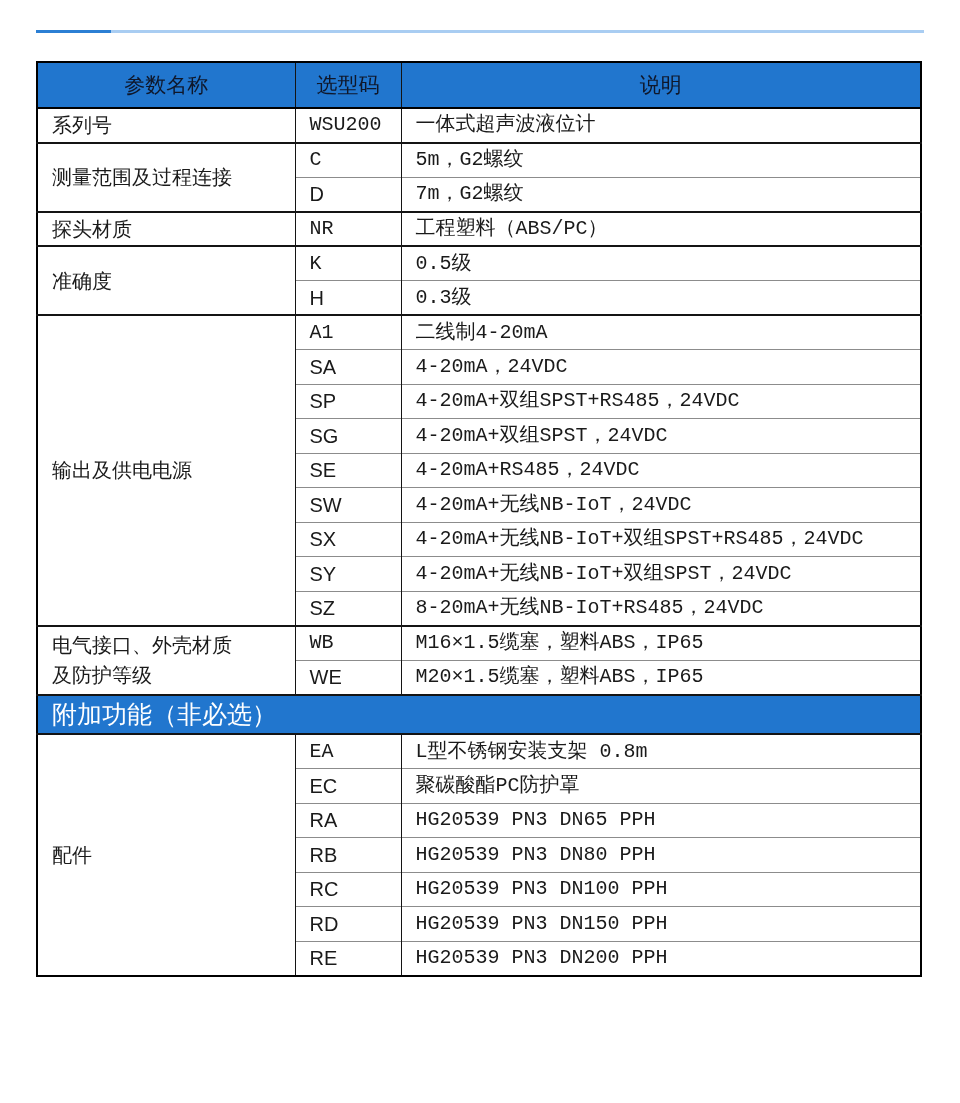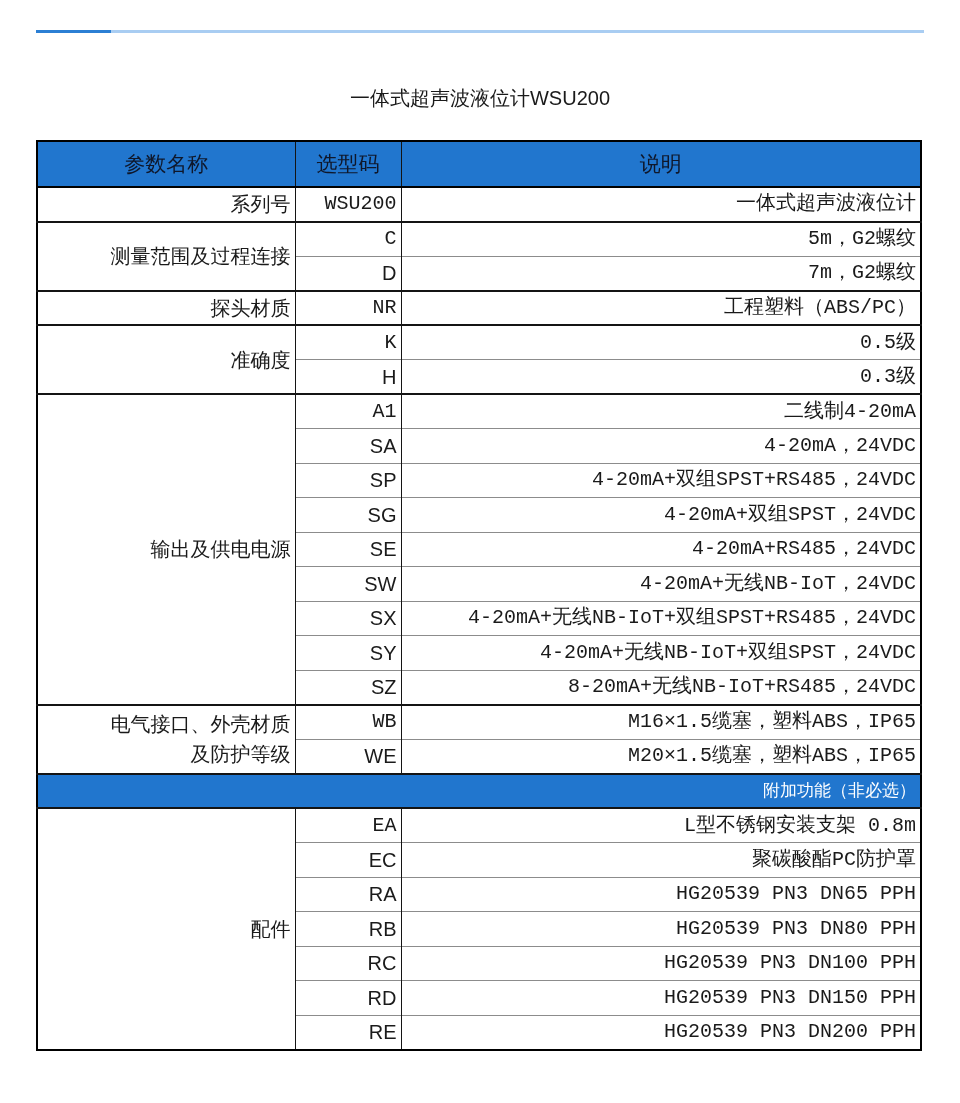--- a/index.html
+++ b/index.html
@@ -45,51 +45,50 @@
     background: #2176CE;
     color: #0f172a;
     font-weight: normal;
     font-size: 21px;
     height: 46px;
     padding: 0;
     text-align: center;
   }
   table.spec td {
     font-size: 20px;
-    text-align: right;
+    text-align: left;
     height: 34.5px;
-    padding: 0 4px;
+    padding: 0 14px;
     line-height: 1.5;
     margin-left: 46px;
   }
   table.spec th + th,
   table.spec td + td { border-left: 1px solid #141414; font-family: Liberation Mono, monospace; }
   table.spec td.vline { border-left: 1px solid #141414; }
 
   thead tr { border-bottom: 2px solid #000000; }
   tbody tr.sub { border-top: 1px solid #8c8c8c; }
   tbody tr.group-start { border-top: 2px solid #141414; }
 
   td.param { white-space: pre-line; }
 
   tr.banner td {
     background: #2176CE;
     color: #ffffff;
-    font-size: 17px;
+    font-size: 25px;
     height: 34.5px;
   }
 </style>
 </head>
 <body>
 
 <div class="page">
 
   <div class="heading-underline"></div>
 
-  <div class="table-title">一体式超声波液位计WSU200</div>
 
   <table class="spec">
     <colgroup>
         <col class="c1">
         <col class="c2">
         <col class="c3">
       </colgroup>
     <thead>
       <tr>
         <th>参数名称</th>

